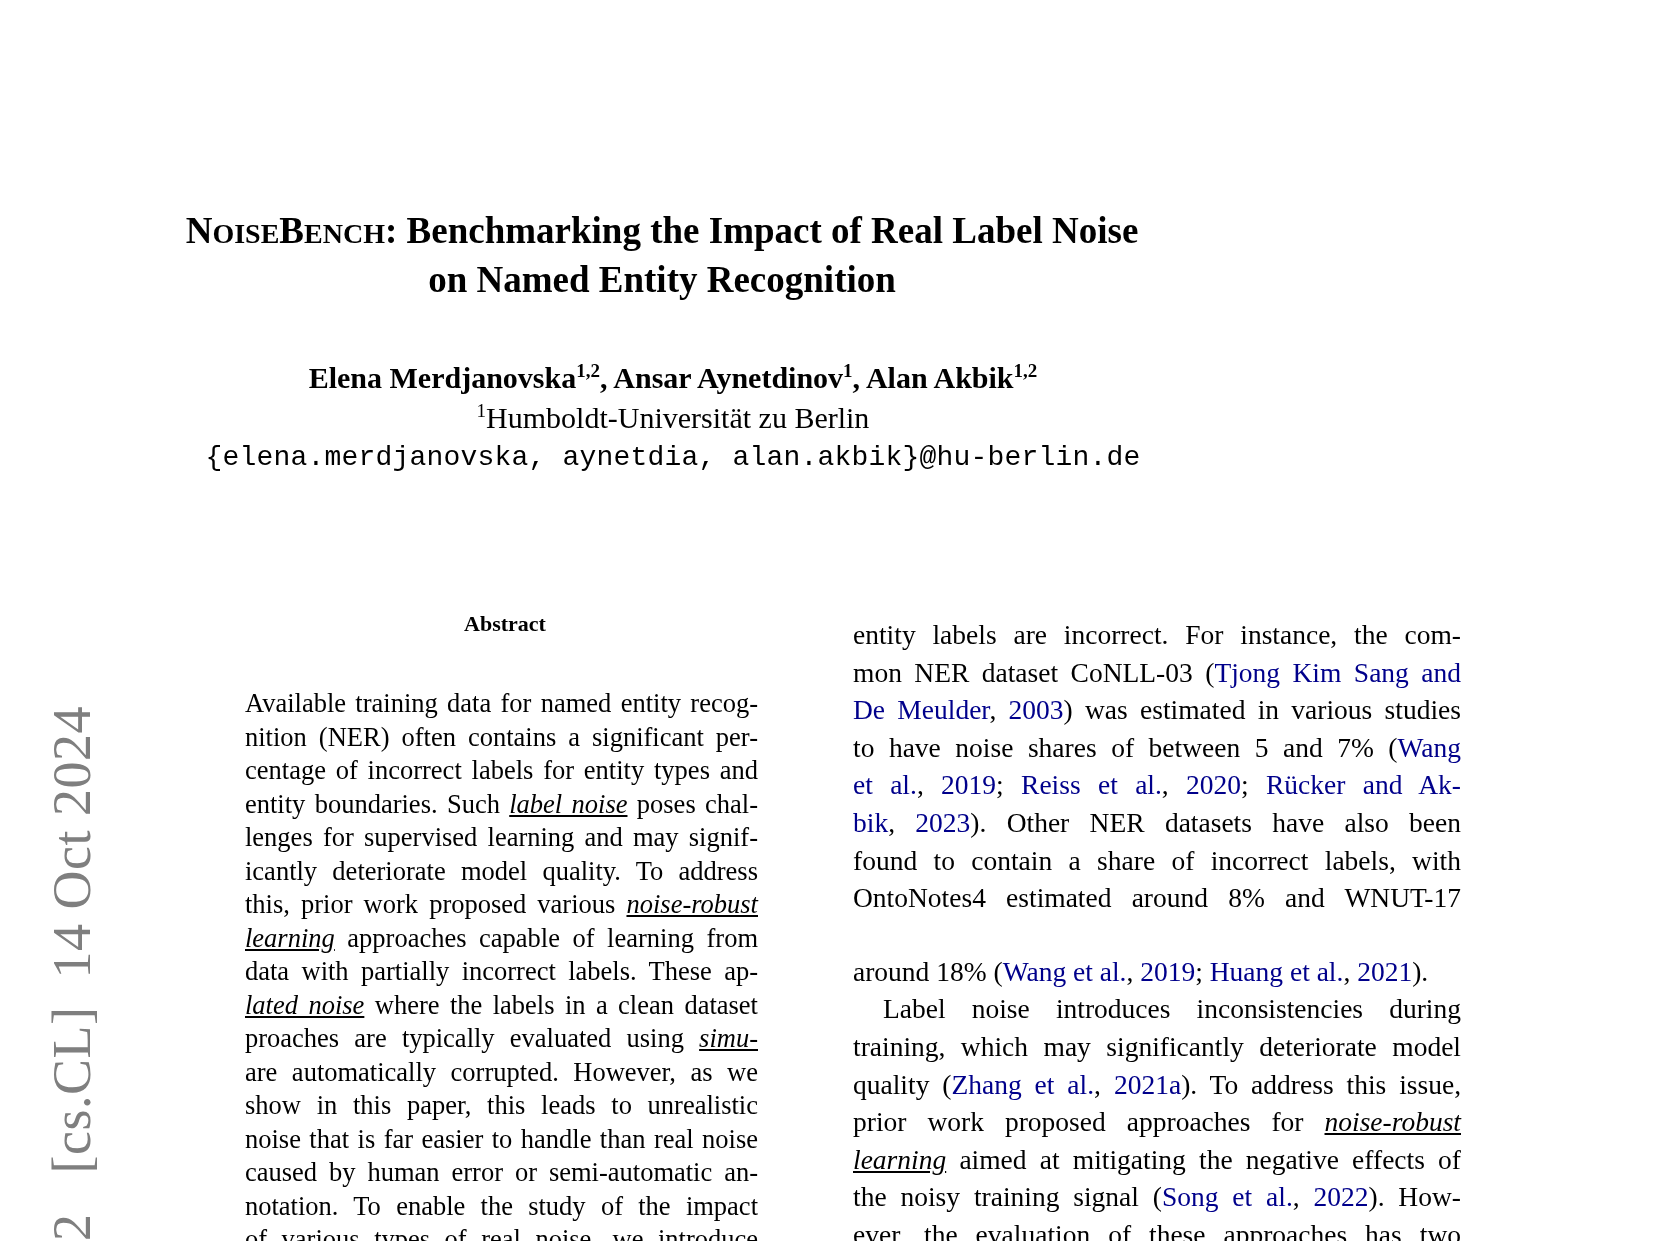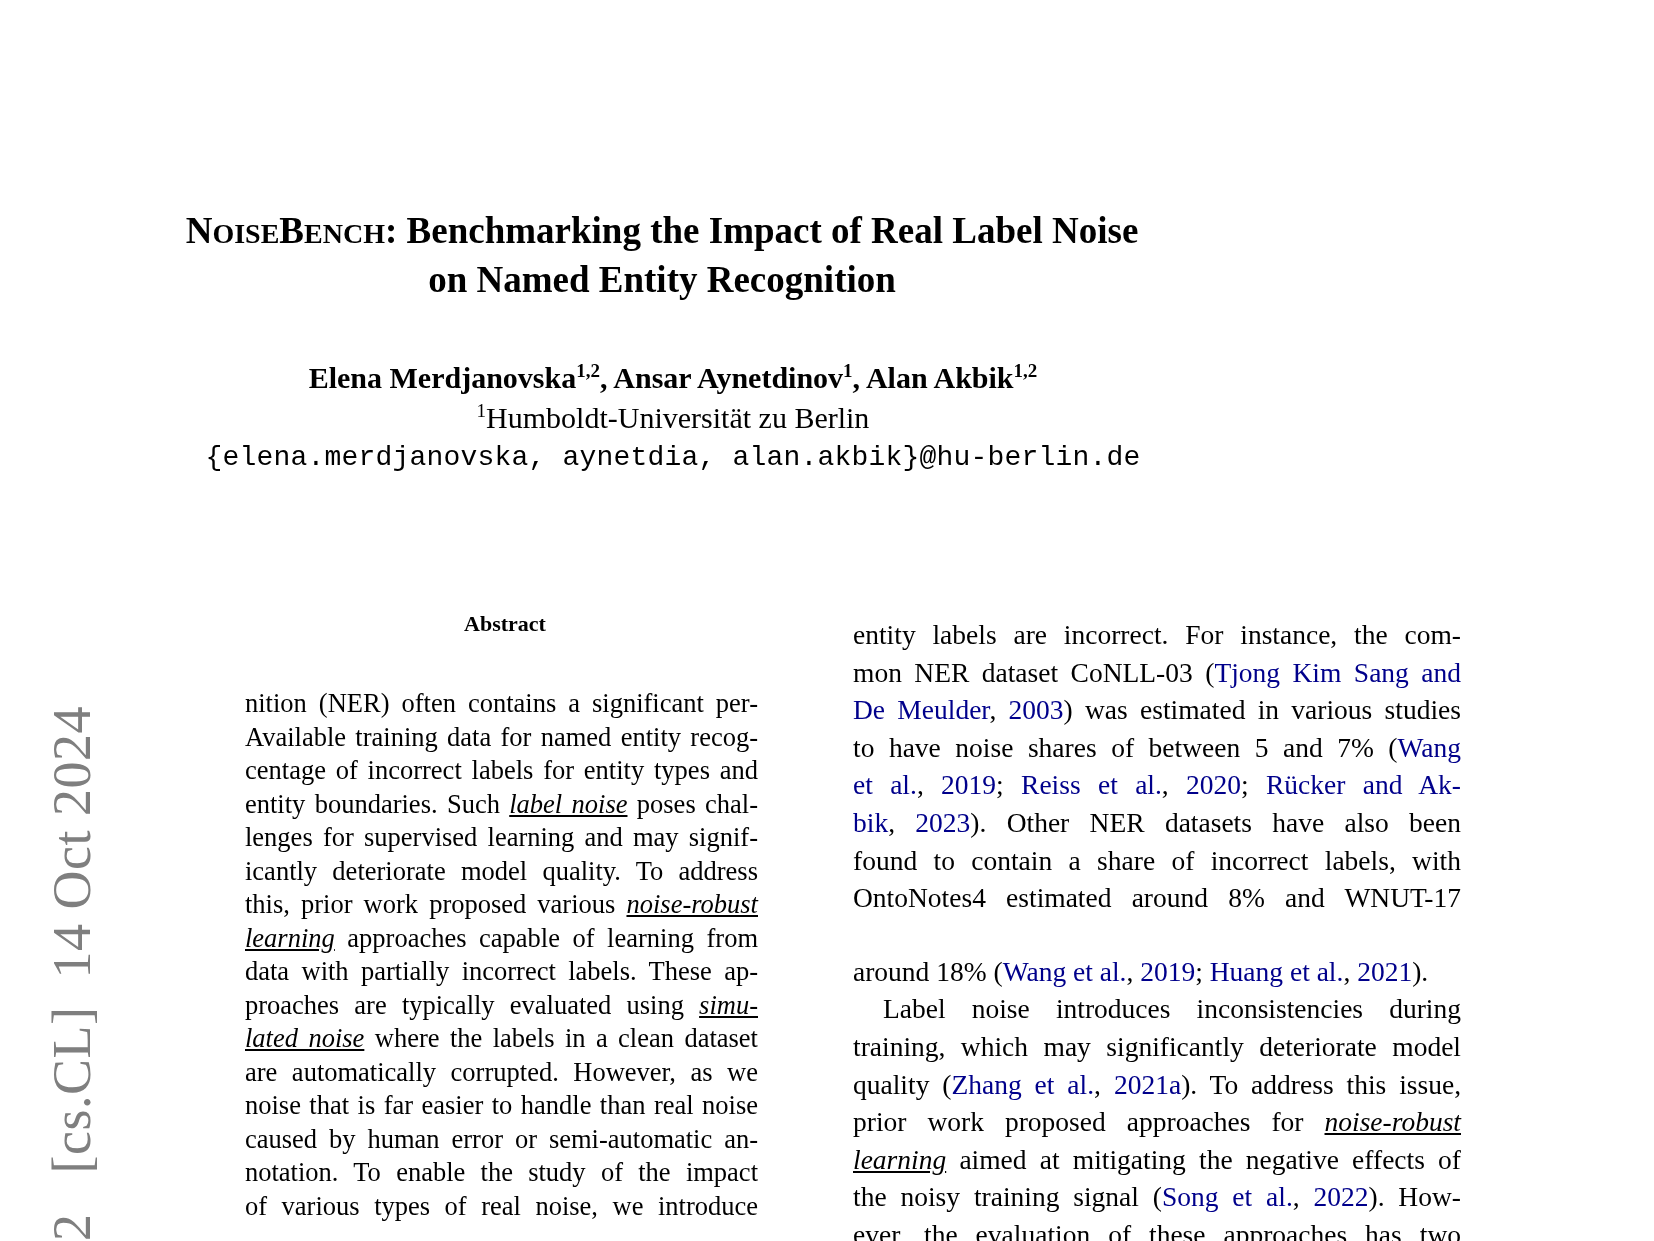--- a/index.html
+++ b/index.html
@@ -59,32 +59,33 @@
   <div class="names" id="author-names"><span>Elena Merdjanovska</span><sup>1,2</sup>, <span>Ansar Aynetdinov</span><sup>1</sup>, <span>Alan Akbik</span><sup>1,2</sup></div>
   <div><sup>1</sup><span>Humboldt-Universität zu Berlin</span></div>
   <div class="email">{elena.merdjanovska, aynetdia, alan.akbik}@hu-berlin.de</div>
 </div>
 
 <div class="arxiv-stamp"><span>2</span><span style="display:inline-block;width:40px"></span><span style="white-space:pre">[cs.CL]  14 Oct 2024</span></div>
 
 <div class="abstract-heading">Abstract</div>
 
 <div class="col col-left" id="abstract-body">
+    <span class="line">Available training data for named entity recog-</span>
     <span class="line">nition (NER) often contains a significant per-</span>
-    <span class="line">Available training data for named entity recog-</span>
     <span class="line">centage of incorrect labels for entity types and</span>
     <span class="line">entity boundaries. Such <em>label noise</em> poses chal-</span>
     <span class="line">lenges for supervised learning and may signif-</span>
     <span class="line">icantly deteriorate model quality.  To address</span>
     <span class="line">this, prior work proposed various <em>noise-robust</em></span>
     <span class="line"><em>learning</em> approaches capable of learning from</span>
     <span class="line">data with partially incorrect labels. These ap-</span>
+    <span class="line"><em>lated noise</em> where the labels in a clean dataset</span>
     <span class="line">proaches are typically evaluated using <em>simu-</em></span>
-    <span class="line"><em>lated noise</em> where the labels in a clean dataset</span>
     <span class="line">are automatically corrupted.  However, as we</span>
+    <span class="line">show in this paper, this leads to unrealistic</span>
     <span class="line">noise that is far easier to handle than real noise</span>
     <span class="line">caused by human error or semi-automatic an-</span>
     <span class="line">notation.  To enable the study of the impact</span>
     <span class="line">of various types of real noise, we introduce</span>
   </div>
 
 <div class="col col-right" id="intro-body">
     <span class="line">entity labels are incorrect. For instance, the com-</span>
     <span class="line">mon NER dataset CoNLL-03 (<span class="cite">Tjong Kim Sang and</span></span>
     <span class="line"><span class="cite">De Meulder</span>, <span class="cite">2003</span>) was estimated in various studies</span>

